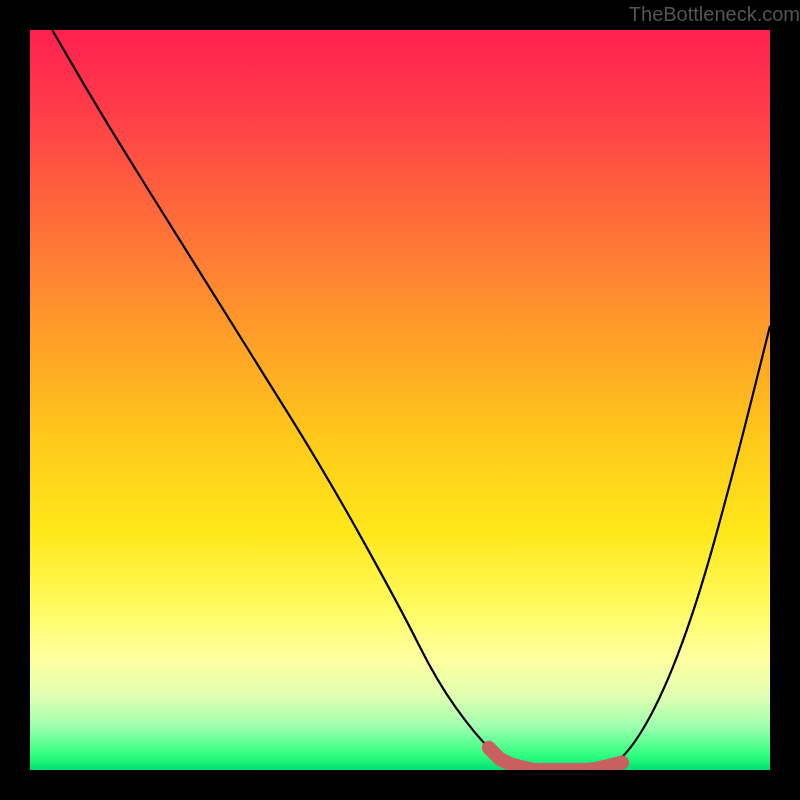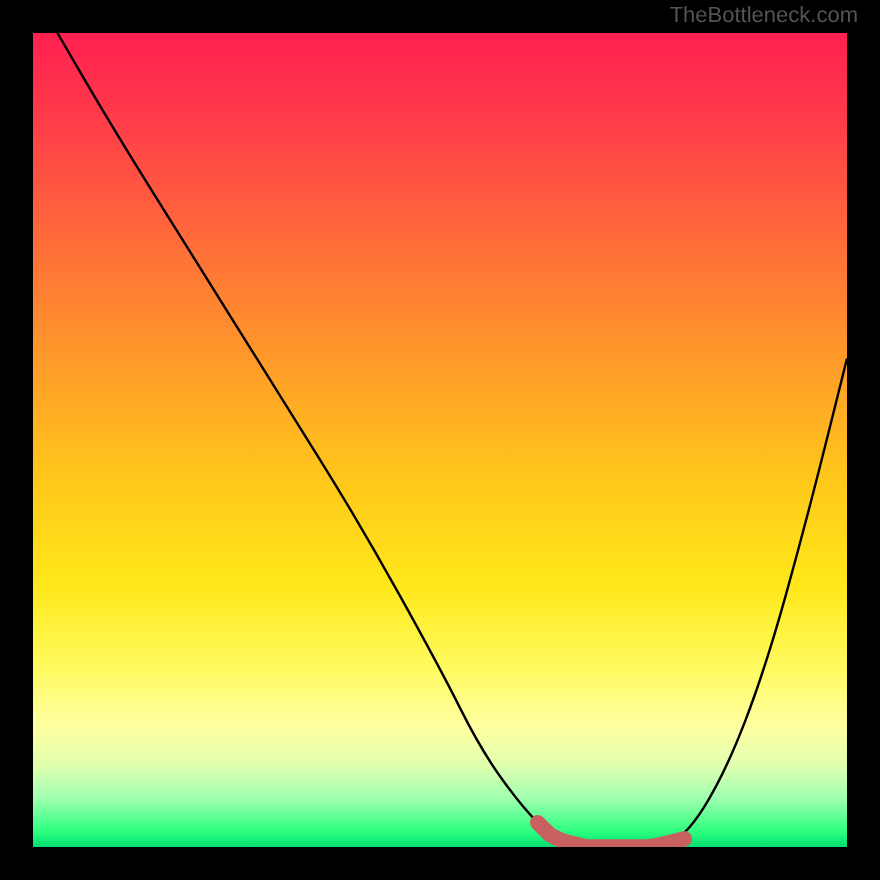--- a/index.html
+++ b/index.html
@@ -8,21 +8,21 @@
     width: 800px;
     height: 800px;
     background: #000;
     font-family: Arial, sans-serif;
     position: relative;
     overflow: hidden;
   }
   .watermark {
     position: absolute;
     top: 3px;
-    right: 20px;
+    right: 0;
     color: #555;
     font-size: 20px;
     font-weight: 500;
     z-index: 10;
   }
   .plot-area {
     position: absolute;
     left: 30px;
     top: 30px;
     width: 740px;

